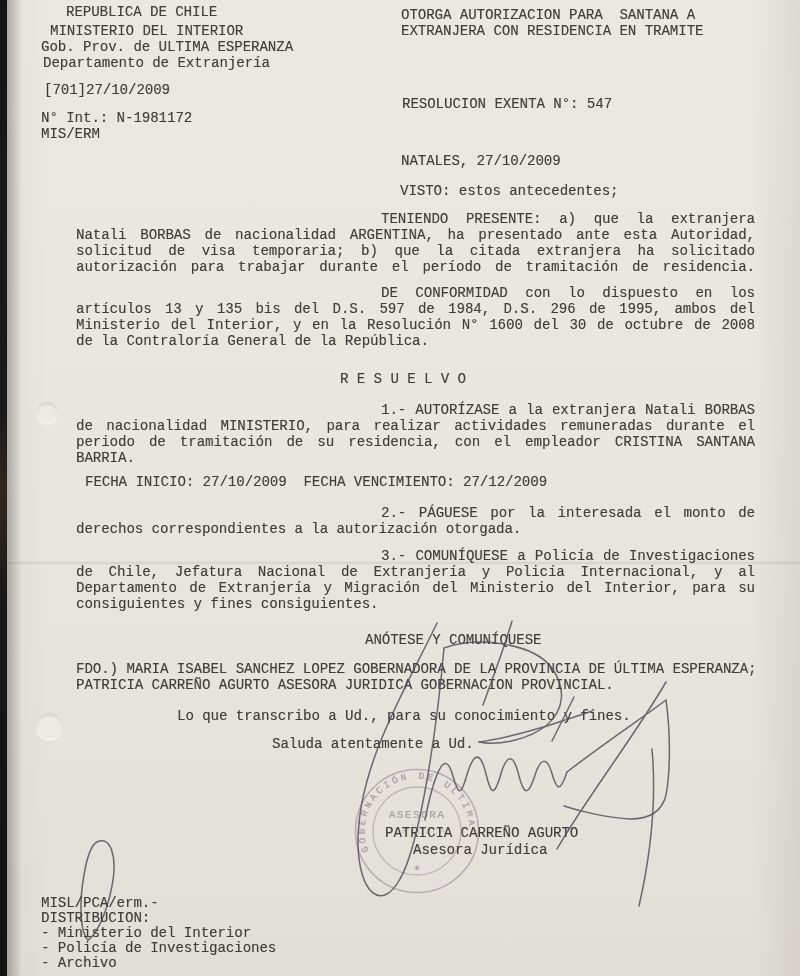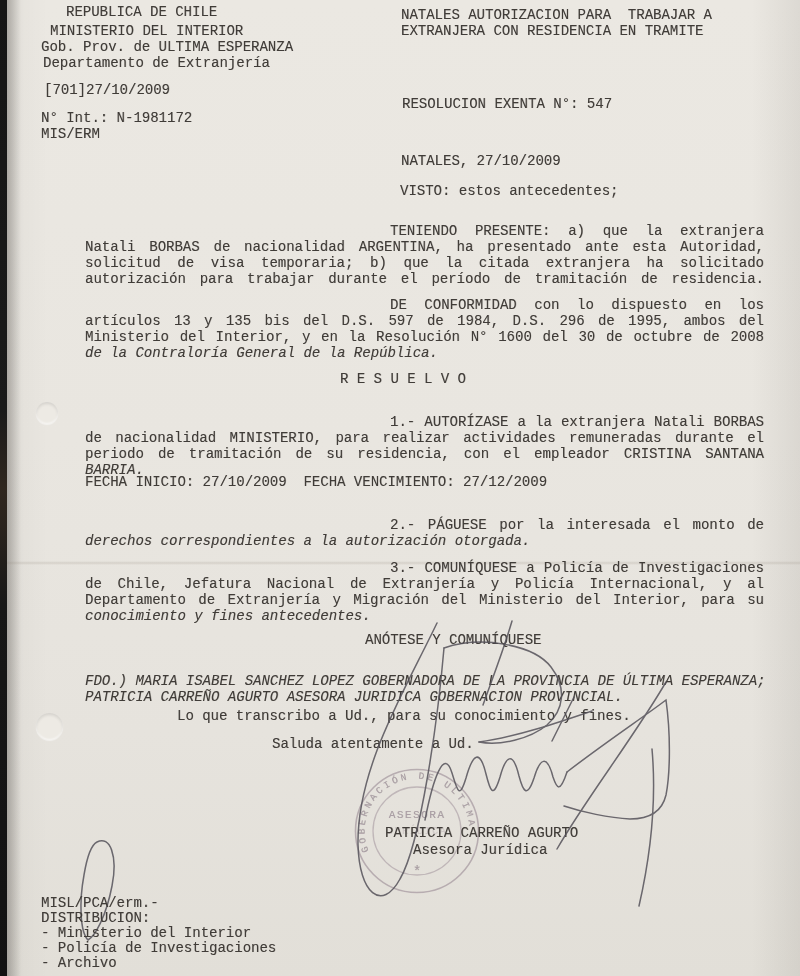--- a/index.html
+++ b/index.html
@@ -16,24 +16,24 @@
     background:linear-gradient(180deg,#151515 0%,#1a1a1a 42%,#30271f 50%,#2a231d 54%,#171717 62%,#121212 100%);}
   .edge-shadow{position:absolute;left:7px;top:0;width:14px;height:976px;
     background:linear-gradient(90deg,rgba(40,35,30,0.25),rgba(40,35,30,0));}
   .fold{position:absolute;left:7px;top:561px;width:793px;height:4px;
     background:linear-gradient(180deg,rgba(145,135,122,0) 0%,rgba(145,135,122,0.22) 50%,rgba(145,135,122,0) 100%);}
   .hole{position:absolute;border-radius:50%;background:#edeae4;
     box-shadow:inset 0 2px 3px rgba(0,0,0,0.10), inset 0 -1px 2px rgba(255,255,255,0.65), 0 1px 1px rgba(255,255,255,0.5);}
   .hole1{left:36px;top:402px;width:22px;height:22px;}
   .hole2{left:36px;top:713px;width:27px;height:27px;}
   .line{position:absolute;white-space:pre;}
-  .para{position:absolute;left:85px;width:679px;margin-top:12px;}
+  .para{position:absolute;left:76px;width:679px;}
   .para .ln{text-align:justify;text-align-last:justify;}
   .para .ln.fi{padding-left:305px;}
-  .para .ln.last{text-align-last:auto;font-style:italic;}
+  .para .ln.last{text-align-last:auto;}
   .svg-overlay{position:absolute;left:0;top:0;pointer-events:none;}
   .stamp-svg{position:absolute;left:352px;top:766px;pointer-events:none;opacity:0.8;}
 </style>
 </head>
 <body>
 
 <div class="page">
   <div class="edge"></div>
   <div class="edge-shadow"></div>
   <div class="fold"></div>
@@ -42,21 +42,21 @@
 
   <div class="line" style="left:66px;top:4px">REPUBLICA DE CHILE</div>
   <div class="line" style="left:50px;top:23px">MINISTERIO DEL INTERIOR</div>
   <div class="line" style="left:41px;top:39px">Gob. Prov. de ULTIMA ESPERANZA</div>
   <div class="line" style="left:43px;top:55px">Departamento de Extranjería</div>
 
   <div class="line" style="left:44px;top:82px">[701]27/10/2009</div>
   <div class="line" style="left:41px;top:110px">N° Int.: N-1981172</div>
   <div class="line" style="left:41px;top:126px">MIS/ERM</div>
 
-  <div class="line" style="left:401px;top:7px">NATALES AUTORIZACION PARA  TRABAJAR A</div>
+  <div class="line" style="left:401px;top:7px">OTORGA AUTORIZACION PARA  SANTANA A</div>
   <div class="line" style="left:401px;top:23px">EXTRANJERA CON RESIDENCIA EN TRAMITE</div>
 
   <div class="line" style="left:402px;top:96px">RESOLUCION EXENTA N°: 547</div>
   <div class="line" style="left:401px;top:153px">NATALES, 27/10/2009</div>
 
   <div class="line" style="left:400px;top:183px">VISTO: estos antecedentes;</div>
 
   <div class="para" style="top:211px">
       <div class="ln fi">TENIENDO PRESENTE: a) que la extranjera</div>
       <div class="ln">Natali BORBAS de nacionalidad ARGENTINA, ha presentado ante esta Autoridad,</div>
@@ -84,21 +84,21 @@
 
   <div class="para" style="top:505px">
       <div class="ln fi">2.- PÁGUESE por la interesada el monto de</div>
       <div class="ln last">derechos correspondientes a la autorización otorgada.</div>
     </div>
 
   <div class="para" style="top:548px">
       <div class="ln fi">3.- COMUNÍQUESE a Policía de Investigaciones</div>
       <div class="ln">de Chile, Jefatura Nacional de Extranjería y Policía Internacional, y al</div>
       <div class="ln">Departamento de Extranjería y Migración del Ministerio del Interior, para su</div>
-      <div class="ln last">conocimiento y fines antecedentes.</div>
+      <div class="ln last">consiguientes y fines consiguientes.</div>
     </div>
 
   <div class="line" style="left:365px;top:632px">ANÓTESE Y COMUNÍQUESE</div>
 
   <div class="para" style="top:661px;width:700px">
       <div class="ln last">FDO.) MARIA ISABEL SANCHEZ LOPEZ GOBERNADORA DE LA PROVINCIA DE ÚLTIMA ESPERANZA;</div>
       <div class="ln last">PATRICIA CARREÑO AGURTO ASESORA JURIDICA GOBERNACION PROVINCIAL.</div>
     </div>
 
   <div class="line" style="left:177px;top:708px">Lo que transcribo a Ud., para su conocimiento y fines.</div>

